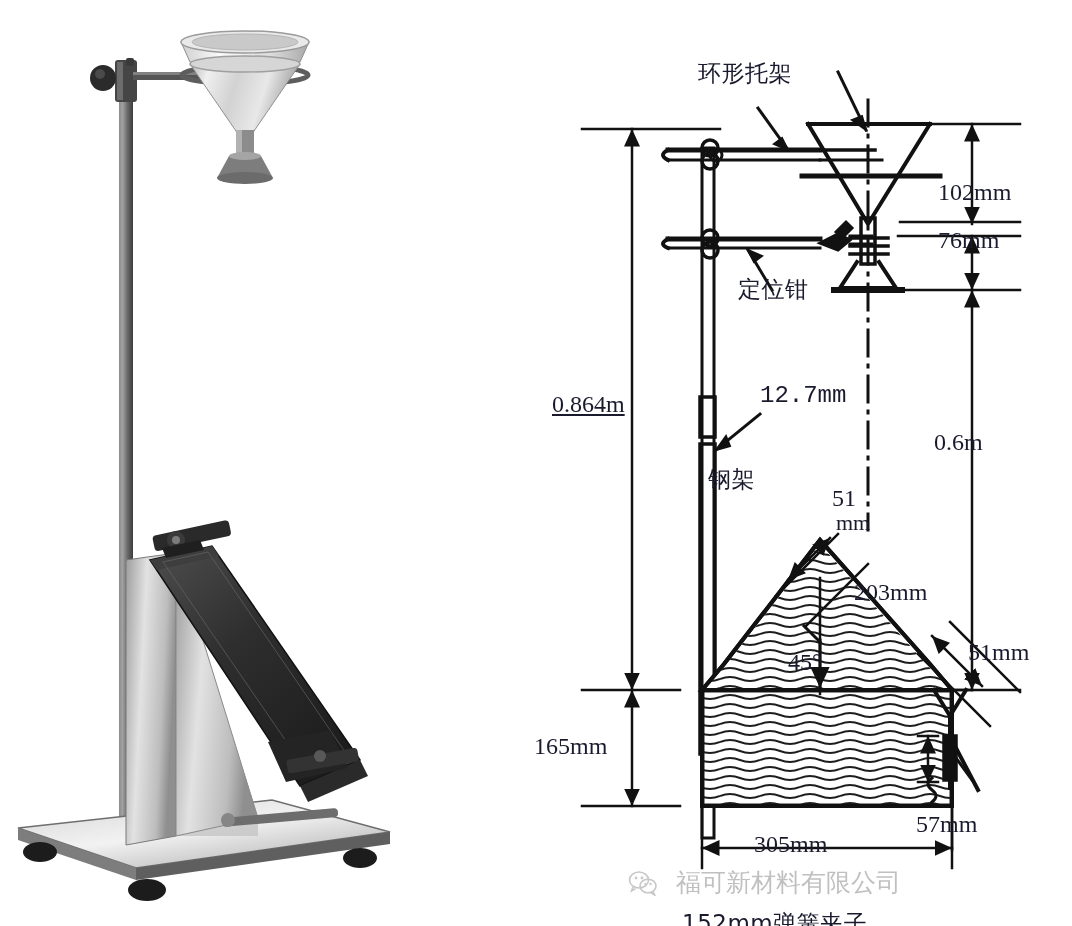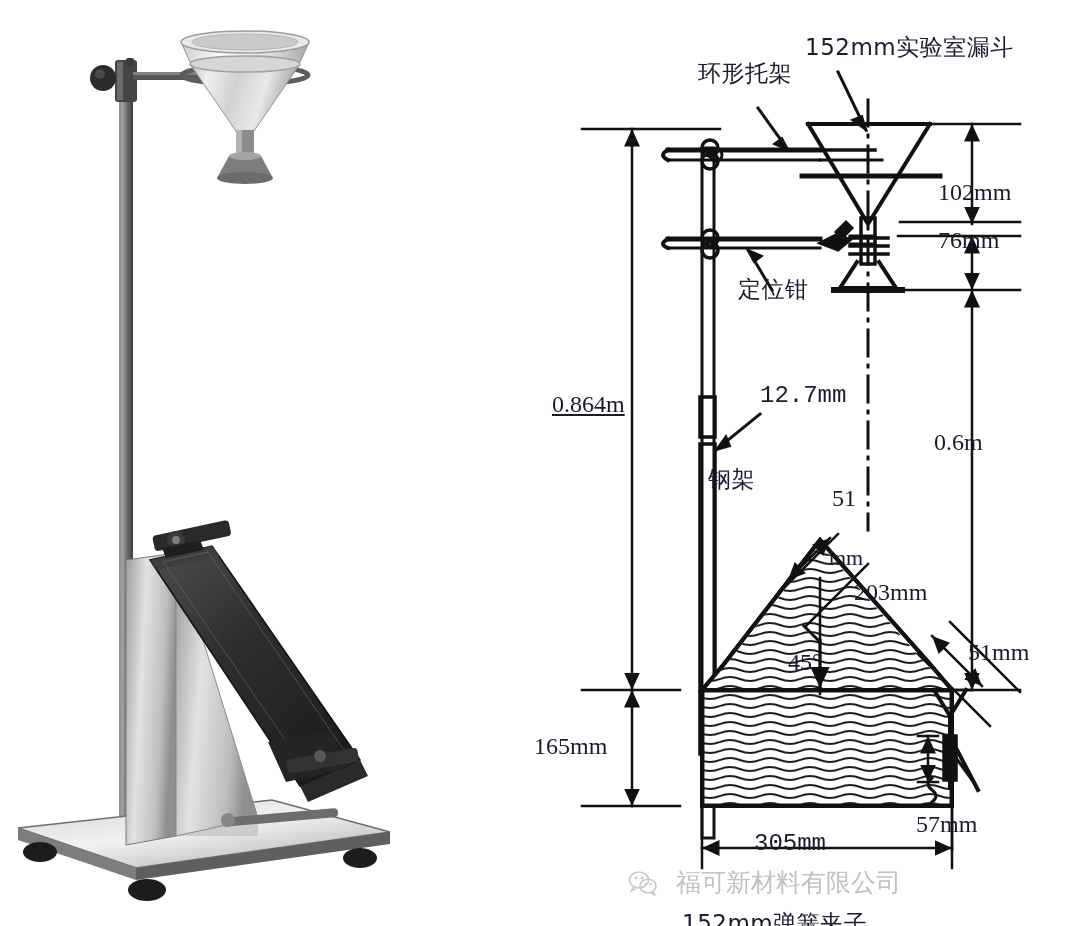--- a/index.html
+++ b/index.html
@@ -353,51 +353,50 @@
         <path d="M 318 72 L 346 130" stroke-width="3"></path>
         <path d="M 346 130 L 342 116 L 332 120 Z" stroke-width="2" fill="#111111"></path>
         <path d="M 252 290 L 228 250" stroke-width="3"></path>
         <path d="M 228 250 L 234 262 L 242 256 Z" stroke-width="2" fill="#111111"></path>
       </g>
     </svg>
 
     
     <span class="lbl lbl-cn" style="left:178px; top:62px;">环形托架</span>
 
-    <span class="lbl lbl-cn" style="left:285px; top:36px;">152mm实验室漏斗</span>
 
     <span class="lbl lbl-cn" style="left:218px; top:278px;">定位钳</span>
 
     <span class="lbl lbl-cn" style="left:188px; top:468px;">钢架</span>
 
     <span class="lbl lbl-cn" style="left:162px; top:884px;margin-top:28px;">152mm弹簧夹子</span>
 
     <span class="lbl lbl-dim" style="left:418px; top:164px;margin-top:16px;">102mm</span>
 
     <span class="lbl lbl-dim" style="left:418px; top:228px;">76mm</span>
 
     <span class="lbl lbl-dim" style="left:32px; top:392px;text-decoration:underline;">0.864m</span>
 
     <span class="lbl lbl-dim" style="left:414px; top:430px;">0.6m</span>
 
     <span class="lbl lbl-dim" style="left:240px; top:384px;font-family:Liberation Mono, monospace;">12.7mm</span>
 
     <span class="lbl lbl-dim" style="left:312px; top:486px;">51</span>
 
-    <span class="lbl lbl-dim-sm" style="left:309px; top:512px;margin-top:35px;">mm</span>
+    <span class="lbl lbl-dim-sm" style="left:316px; top:512px;">mm</span>
 
     <span class="lbl lbl-dim" style="left:334px; top:580px;">203mm</span>
 
     <span class="lbl lbl-dim" style="left:448px; top:640px;">51mm</span>
 
     <span class="lbl lbl-dim" style="left:268px; top:650px;">45°</span>
 
     <span class="lbl lbl-dim" style="left:14px; top:734px;">165mm</span>
 
-    <span class="lbl lbl-dim" style="left:234px; top:832px;font-family:Liberation Mono, monospace;">305mm</span>
+    <span class="lbl lbl-dim" style="left:234px; top:832px;">305mm</span>
 
     <span class="lbl lbl-dim" style="left:396px; top:812px;">57mm</span>
   </div>
 
   <div class="watermark">
     <svg width="30" height="26" viewBox="0 0 30 26">
       <g fill="none" stroke="#9a9a9a" stroke-width="1.6">
         <ellipse cx="11" cy="10" rx="9.5" ry="8"></ellipse>
         <path d="M 5 17 L 3.5 21 L 7.5 18.6"></path>
         <ellipse cx="20" cy="16" rx="8" ry="6.8"></ellipse>

